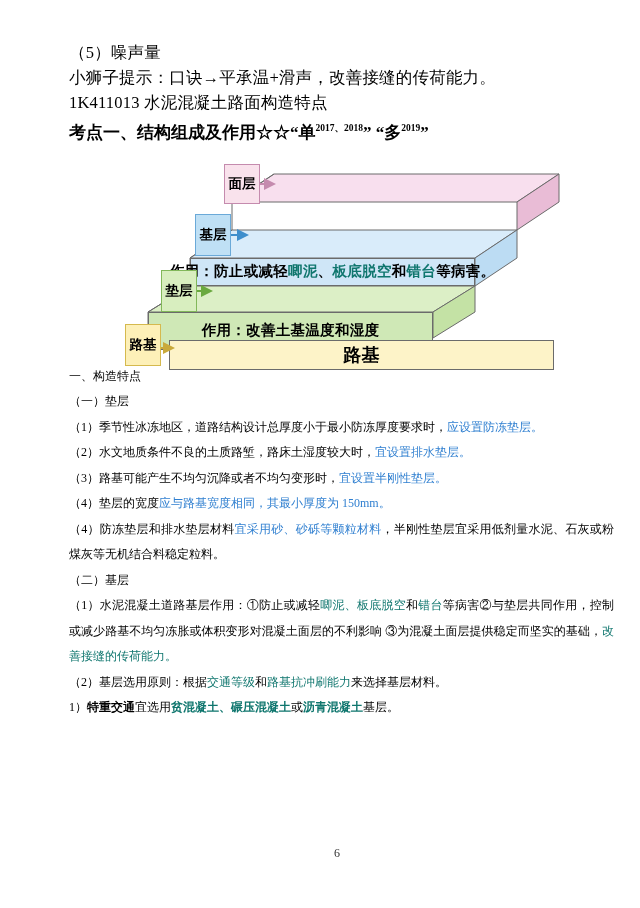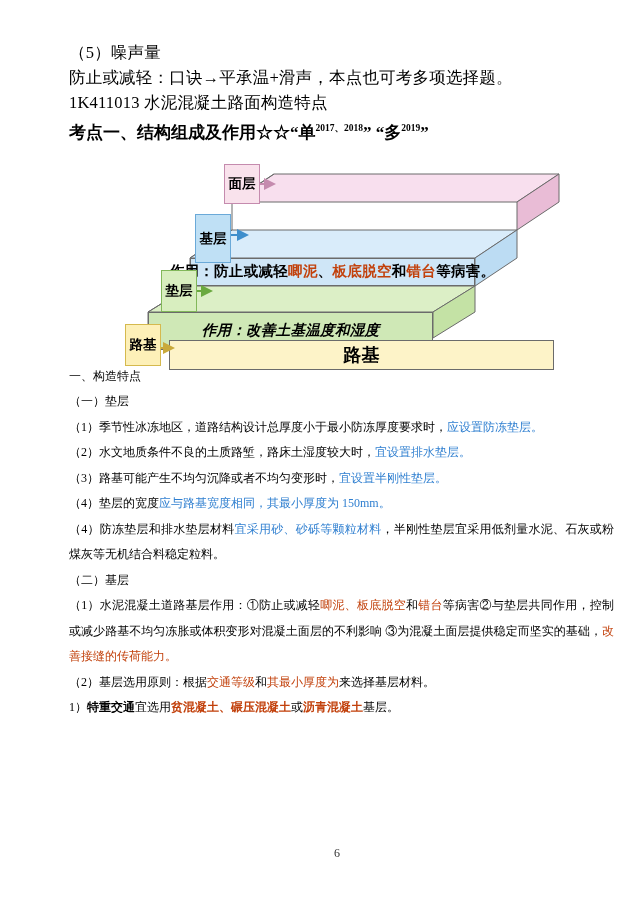--- a/index.html
+++ b/index.html
@@ -34,21 +34,21 @@
     white-space: nowrap;
   }
   .para {
     font-size: 12px;
     line-height: 25.5px;
     text-align: justify;
     text-justify: inter-ideograph;
   }
   .bold { font-weight: bold; }
   .blue { color: #2f7fd0; }
-  .red  { color: #c2410c; }
+  .red  { color: #0f766e; }
   .sup { font-size: 9.5px; vertical-align: super; }
   .heading {
     font-size: 17px;
     font-weight: bold;
     line-height: 26px;
     white-space: nowrap;
   }
 
   
   .diagram {
@@ -96,21 +96,21 @@
     font-family: "Liberation Serif", serif;
   }
 </style>
 </head>
 <body>
 
 <div class="page">
   <div class="content">
 
     <div class="line">（5）噪声量</div>
-    <div class="line">防止或减轻：口诀→平承温+滑声，本点也可考多项选择题。</div>
+    <div class="line">小狮子提示：口诀→平承温+滑声，改善接缝的传荷能力。</div>
     <div class="line">1K411013 水泥混凝土路面构造特点</div>
 
     <div class="heading">
       <span>考点一、结构组成及作用☆☆“单</span><span class="sup">2017、2018</span><span>”  “多</span><span class="sup">2019</span><span>”</span>
     </div>
 
     <div class="diagram">
       <svg width="545" height="208" viewBox="0 0 545 208">
 
         <polygon points="205,22 490,22 448,50 163,50" fill="#f8dfee" stroke="#6b6b6b" stroke-width="1"></polygon>
@@ -128,32 +128,32 @@
         <path d="M205,22 L163,50 L163,78 L121,106 L121,134 L79,160 L79,192" fill="none" stroke="#6b6b6b" stroke-width="1"></path>
 
         <path d="M152,192 L152,60" fill="none" stroke="none"></path>
       </svg>
 
 
       <div class="layer-box" style="left:121px; top:106px; width:285px; height:28px; background:#cfe6f7; border:1px solid #6b6b6b;">
         <span><span>作用：防止或减轻</span><span class="red">唧泥</span><span>、</span><span class="red">板底脱空</span><span>和</span><span class="red">错台</span><span>等病害。</span></span>
       </div>
 
-      <div class="layer-box" style="left:79px; top:160px; width:285px; height:38px; background:#cfe8b6; border:1px solid #6b6b6b;font-style:italic;">
+      <div class="layer-box" style="left:79px; top:160px; width:285px; height:38px; background:#cfe8b6; border:1px solid #6b6b6b;">
         <span>作用：改善土基温度和湿度</span>
       </div>
 
       <div class="layer-box" style="left:100px; top:188px; width:385px; height:30px; background:#fdf3c8; border:1px solid #6b6b6b; font-size:18px;">
         <span>路基</span>
       </div>
 
       <div class="tag" style="left:155px; top:12px; width:36px; height:40px; background:#f9e2ec; border-color:#c58bae;">
         <span>面层</span>
       </div>
-      <div class="tag" style="left:126px; top:62px; width:36px; height:49px; background:#bfe0f5; border-color:#6aa9d8;">
+      <div class="tag" style="left:126px; top:62px; width:36px; height:42px; background:#bfe0f5; border-color:#6aa9d8;">
         <span>基层</span>
       </div>
       <div class="tag" style="left:92px; top:118px; width:36px; height:42px; background:#d8eebf; border-color:#82b85a;">
         <span>垫层</span>
       </div>
       <div class="tag" style="left:56px; top:172px; width:36px; height:42px; background:#fdf0b8; border-color:#d5b94e;">
         <span>路基</span>
       </div>
 
       <svg width="545" height="208" viewBox="0 0 545 208" style="pointer-events:none;">
@@ -188,20 +188,20 @@
     <div class="para"><span>（3）路基可能产生不均匀沉降或者不均匀变形时，</span><span class="blue">宜设置半刚性垫层。</span></div>
 
     <div class="para"><span>（4）垫层的宽度</span><span class="blue">应与路基宽度相同，其最小厚度为 150mm。</span></div>
 
     <div class="para"><span>（4）防冻垫层和排水垫层材料</span><span class="blue">宜采用砂、砂砾等颗粒材料</span><span>，半刚性垫层宜采用低剂量水泥、石灰或粉煤灰等无机结合料稳定粒料。</span></div>
 
     <div class="para">（二）基层</div>
 
     <div class="para"><span>（1）水泥混凝土道路基层作用：①防止或减轻</span><span class="red">唧泥、板底脱空</span><span>和</span><span class="red">错台</span><span>等病害②与垫层共同作用，控制或减少路基不均匀冻胀或体积变形对混凝土面层的不利影响 ③为混凝土面层提供稳定而坚实的基础，</span><span class="red">改善接缝的传荷能力。</span></div>
 
-    <div class="para"><span>（2）基层选用原则：根据</span><span class="red">交通等级</span><span>和</span><span class="red">其最小厚度为</span><span>来选择基层材料。</span></div>
+    <div class="para"><span>（2）基层选用原则：根据</span><span class="red">交通等级</span><span>和</span><span class="red">路基抗冲刷能力</span><span>来选择基层材料。</span></div>
 
     <div class="para"><span>1）</span><span class="bold">特重交通</span><span>宜选用</span><span class="red bold">贫混凝土、碾压混凝土</span><span>或</span><span class="red bold">沥青混凝土</span><span>基层。</span></div>
 
   </div>
 
   <div class="footer-num">6</div>
 </div>
 
 </body></html>

